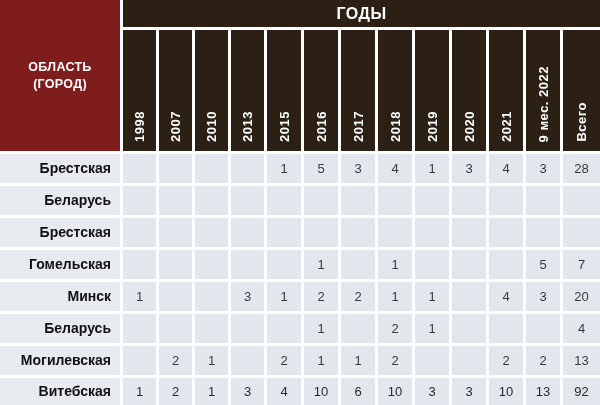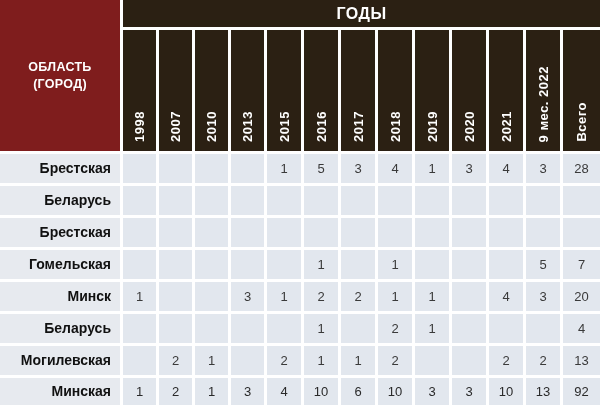--- a/index.html
+++ b/index.html
@@ -254,21 +254,21 @@
         <td class="val">1</td>
         <td class="val">1</td>
         <td class="val">2</td>
         <td class="val"></td>
         <td class="val"></td>
         <td class="val">2</td>
         <td class="val">2</td>
         <td class="val">13</td>
       </tr>
       <tr class="total-row">
-        <td class="region-name">Минская</td>
+        <td class="region-name">Витебская</td>
         <td class="val">1</td>
         <td class="val">2</td>
         <td class="val">1</td>
         <td class="val">3</td>
         <td class="val">4</td>
         <td class="val">10</td>
         <td class="val">6</td>
         <td class="val">10</td>
         <td class="val">3</td>
         <td class="val">3</td>

